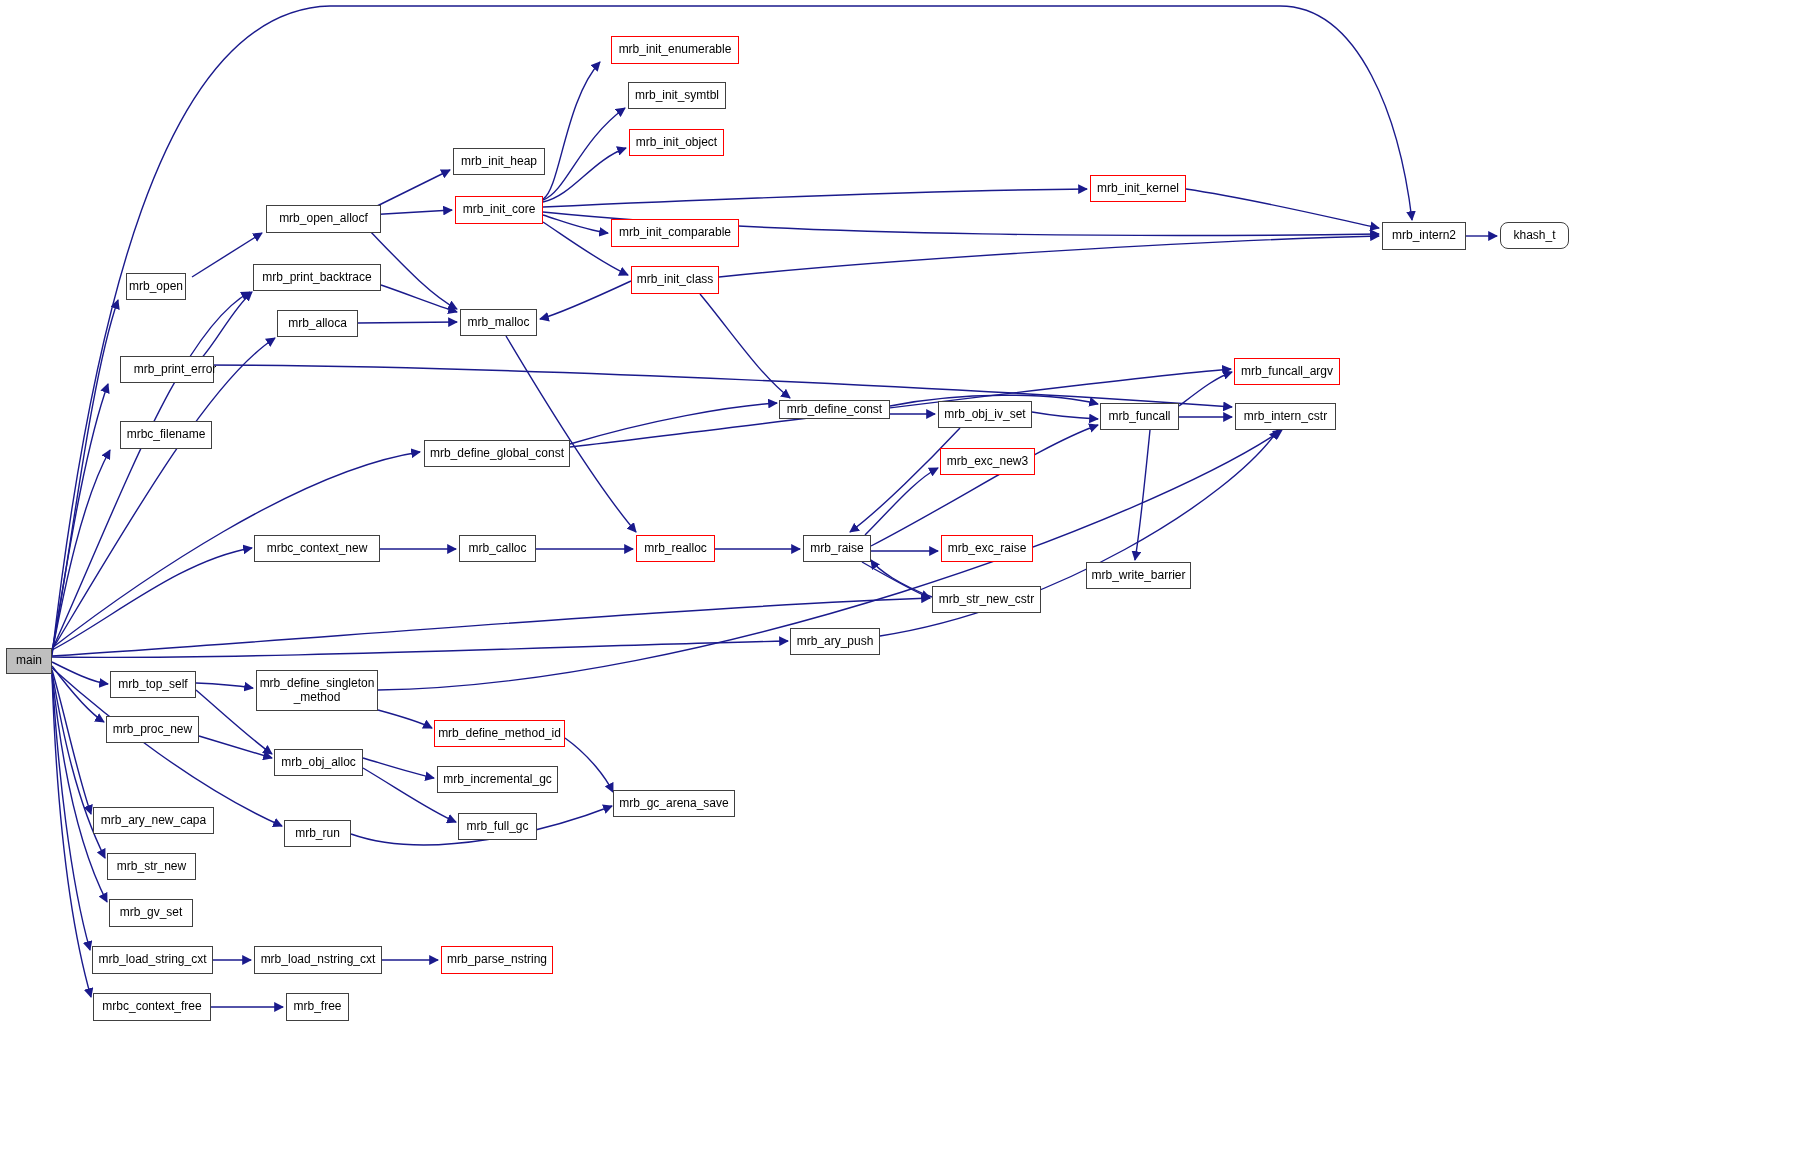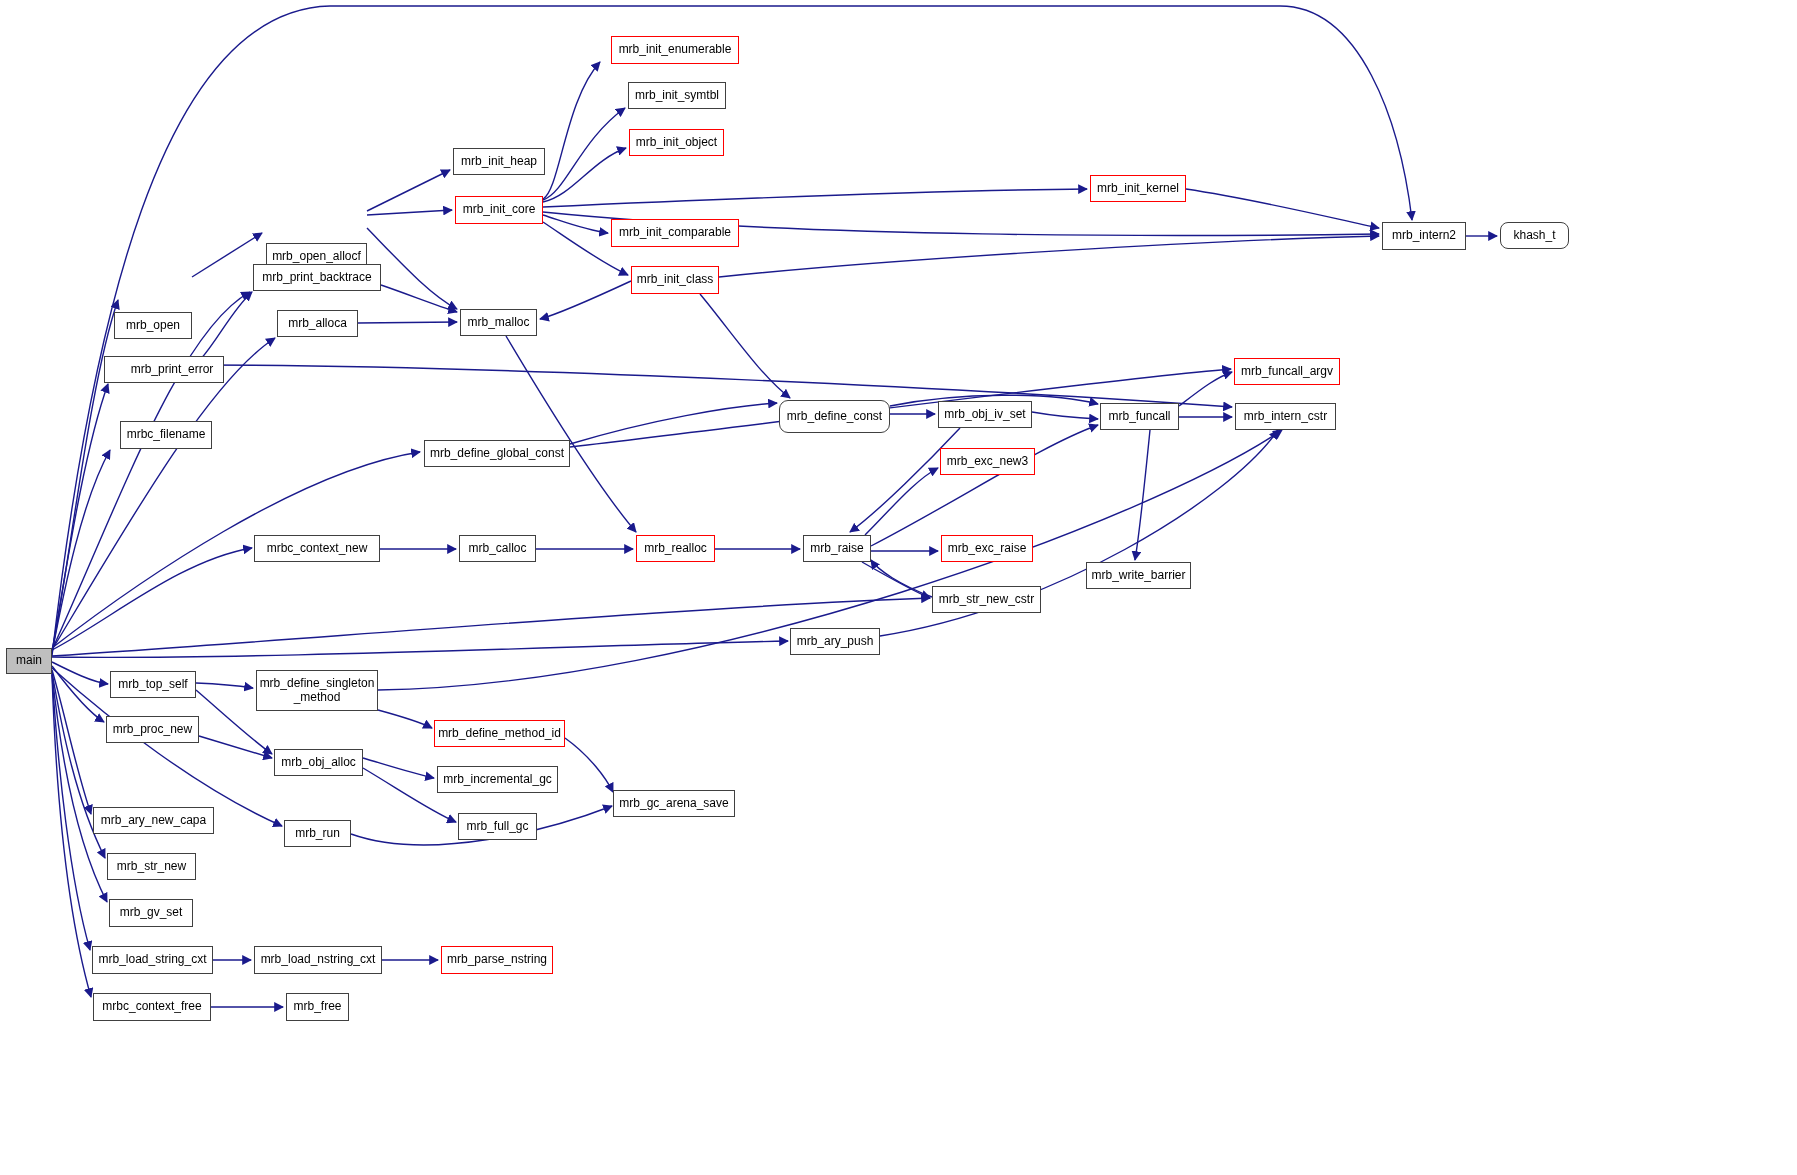--- a/index.html
+++ b/index.html
@@ -91,38 +91,38 @@
         <path d="M 52 673 C 60 750 75 840 107 902" fill="none" stroke="#1a1a8c" stroke-width="1.4" marker-end="url(#arrow)"></path>
         <path d="M 52 674 C 58 770 70 880 90 950" fill="none" stroke="#1a1a8c" stroke-width="1.4" marker-end="url(#arrow)"></path>
         <path d="M 213 960 L 251 960" fill="none" stroke="#1a1a8c" stroke-width="1.4" marker-end="url(#arrow)"></path>
         <path d="M 382 960 L 438 960" fill="none" stroke="#1a1a8c" stroke-width="1.4" marker-end="url(#arrow)"></path>
         <path d="M 52 675 C 56 790 66 910 91 997" fill="none" stroke="#1a1a8c" stroke-width="1.4" marker-end="url(#arrow)"></path>
         <path d="M 211 1007 L 283 1007" fill="none" stroke="#1a1a8c" stroke-width="1.4" marker-end="url(#arrow)"></path>
       </g>
   </svg>
   <div id="node-layer">
       <div class="node current" style="left: 6px; top: 648px; width: 46px; height: 26px;"><span>main</span></div>
-      <div class="node" style="left: 114px; top: 273px; width: 78px; height: 27px; margin-top: 39px;"><span>mrb_open</span></div>
-      <div class="node" style="left: 104px; top: 356px; width: 120px; height: 27px; padding-left: 16px;"><span>mrb_print_error</span></div>
+      <div class="node" style="left: 126px; top: 273px; width: 60px; height: 27px;"><span>mrb_open</span></div>
+      <div class="node" style="left: 120px; top: 356px; width: 94px; height: 27px; padding-left: 16px;"><span>mrb_print_error</span></div>
       <div class="node" style="left: 120px; top: 421px; width: 92px; height: 28px;"><span>mrbc_filename</span></div>
-      <div class="node" style="left: 266px; top: 205px; width: 101px; height: 28px; margin-top: 38px;"><span>mrb_open_allocf</span></div>
+      <div class="node" style="left: 266px; top: 205px; width: 115px; height: 28px;"><span>mrb_open_allocf</span></div>
       <div class="node" style="left: 253px; top: 264px; width: 128px; height: 27px;"><span>mrb_print_backtrace</span></div>
       <div class="node" style="left: 277px; top: 310px; width: 81px; height: 27px;"><span>mrb_alloca</span></div>
       <div class="node" style="left: 453px; top: 148px; width: 92px; height: 27px;"><span>mrb_init_heap</span></div>
       <div class="node red" style="left: 455px; top: 196px; width: 88px; height: 28px;"><span>mrb_init_core</span></div>
       <div class="node red" style="left: 611px; top: 36px; width: 128px; height: 28px;"><span>mrb_init_enumerable</span></div>
       <div class="node" style="left: 628px; top: 82px; width: 98px; height: 27px;"><span>mrb_init_symtbl</span></div>
       <div class="node red" style="left: 629px; top: 129px; width: 95px; height: 27px;"><span>mrb_init_object</span></div>
       <div class="node red" style="left: 611px; top: 219px; width: 128px; height: 28px;"><span>mrb_init_comparable</span></div>
       <div class="node red" style="left: 631px; top: 266px; width: 88px; height: 28px;"><span>mrb_init_class</span></div>
       <div class="node red" style="left: 1090px; top: 175px; width: 96px; height: 27px;"><span>mrb_init_kernel</span></div>
       <div class="node" style="left: 1382px; top: 222px; width: 84px; height: 28px;"><span>mrb_intern2</span></div>
       <div class="node" style="left: 1500px; top: 222px; width: 69px; height: 27px; border-radius: 8px;"><span>khash_t</span></div>
       <div class="node" style="left: 460px; top: 309px; width: 77px; height: 27px;"><span>mrb_malloc</span></div>
-      <div class="node" style="left: 779px; top: 400px; width: 111px; height: 33px; border-radius: 9px;"><span>mrb_define_const</span></div>
+      <div class="node" style="left: 779px; top: 400px; width: 111px; height: 19px;"><span>mrb_define_const</span></div>
       <div class="node" style="left: 938px; top: 401px; width: 94px; height: 27px;"><span>mrb_obj_iv_set</span></div>
       <div class="node" style="left: 1100px; top: 403px; width: 79px; height: 27px;"><span>mrb_funcall</span></div>
       <div class="node red" style="left: 1234px; top: 358px; width: 106px; height: 27px;"><span>mrb_funcall_argv</span></div>
       <div class="node" style="left: 1235px; top: 403px; width: 101px; height: 27px;"><span>mrb_intern_cstr</span></div>
       <div class="node" style="left: 424px; top: 440px; width: 146px; height: 27px;"><span>mrb_define_global_const</span></div>
       <div class="node red" style="left: 940px; top: 448px; width: 95px; height: 27px;"><span>mrb_exc_new3</span></div>
       <div class="node" style="left: 254px; top: 535px; width: 126px; height: 27px;"><span>mrbc_context_new</span></div>
       <div class="node" style="left: 459px; top: 535px; width: 77px; height: 27px;"><span>mrb_calloc</span></div>
       <div class="node red" style="left: 636px; top: 535px; width: 79px; height: 27px;"><span>mrb_realloc</span></div>
       <div class="node" style="left: 803px; top: 535px; width: 68px; height: 27px;"><span>mrb_raise</span></div>

